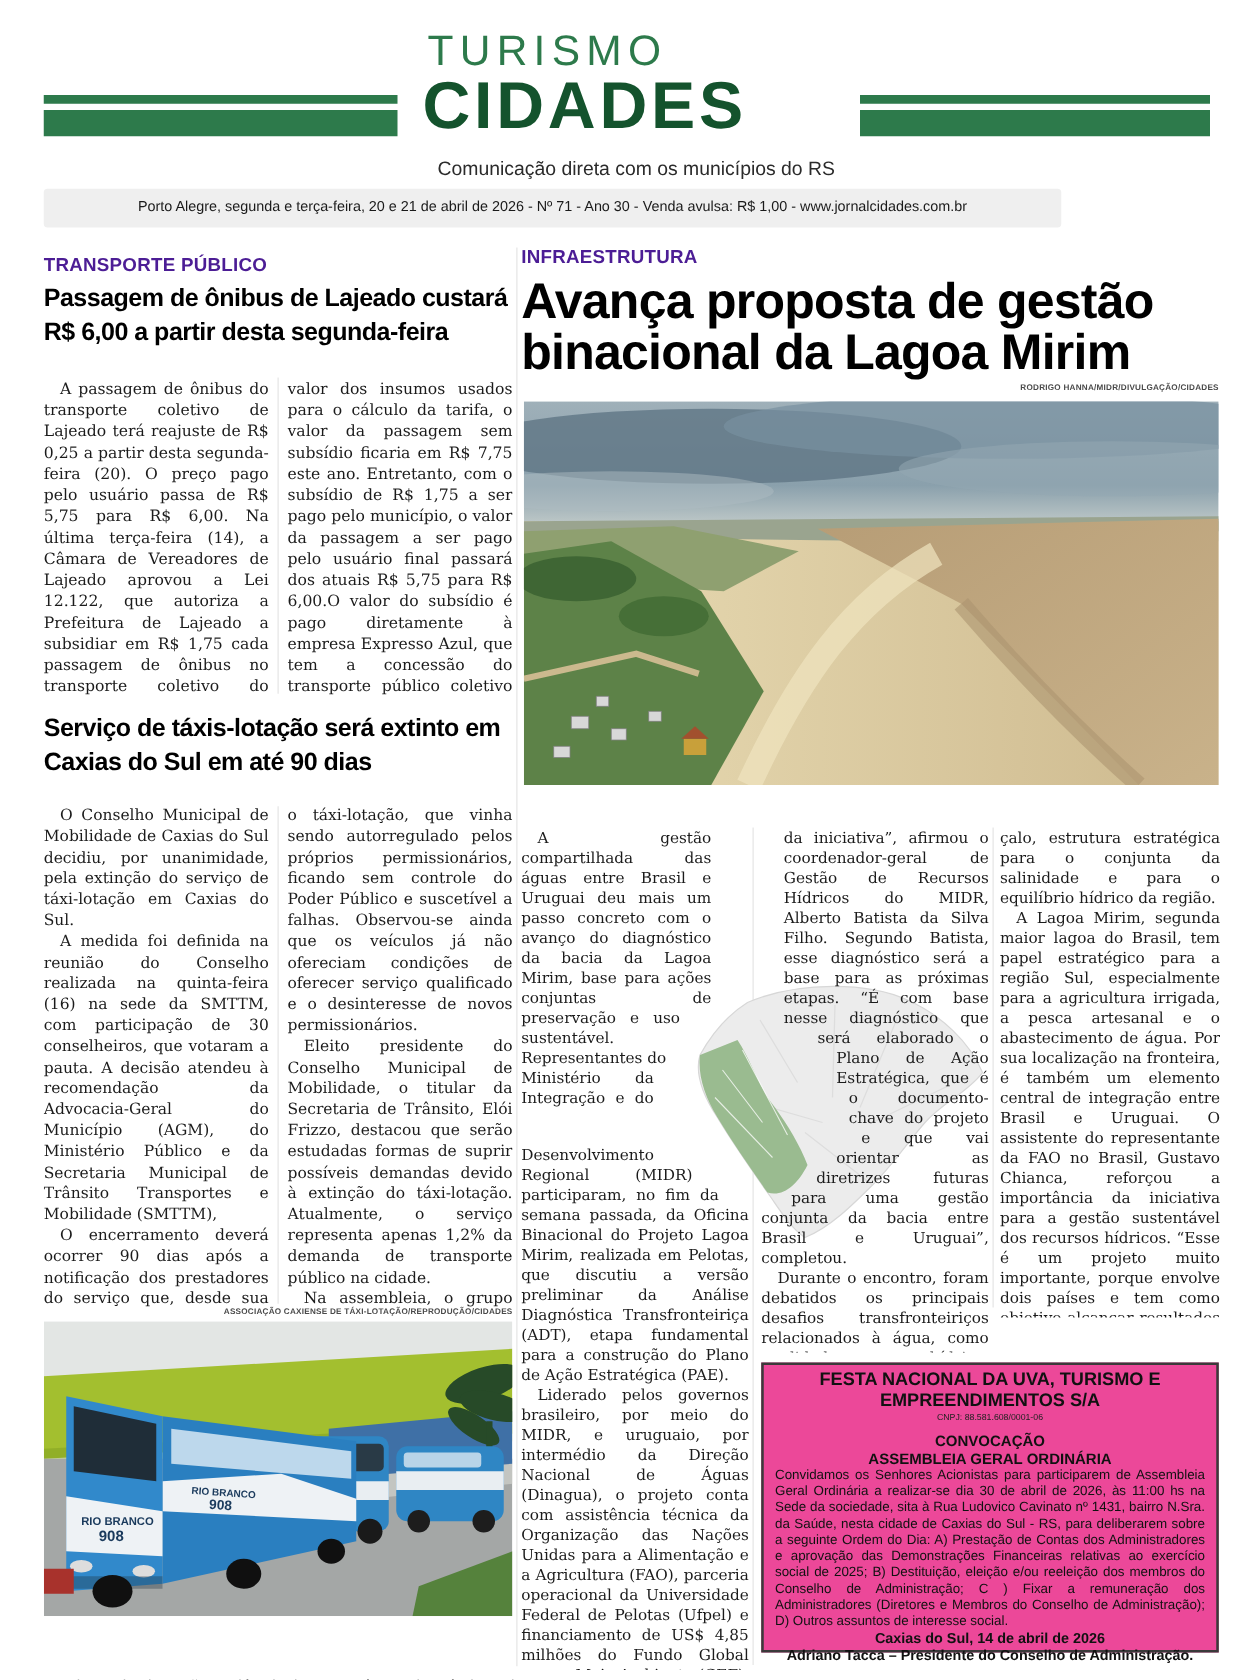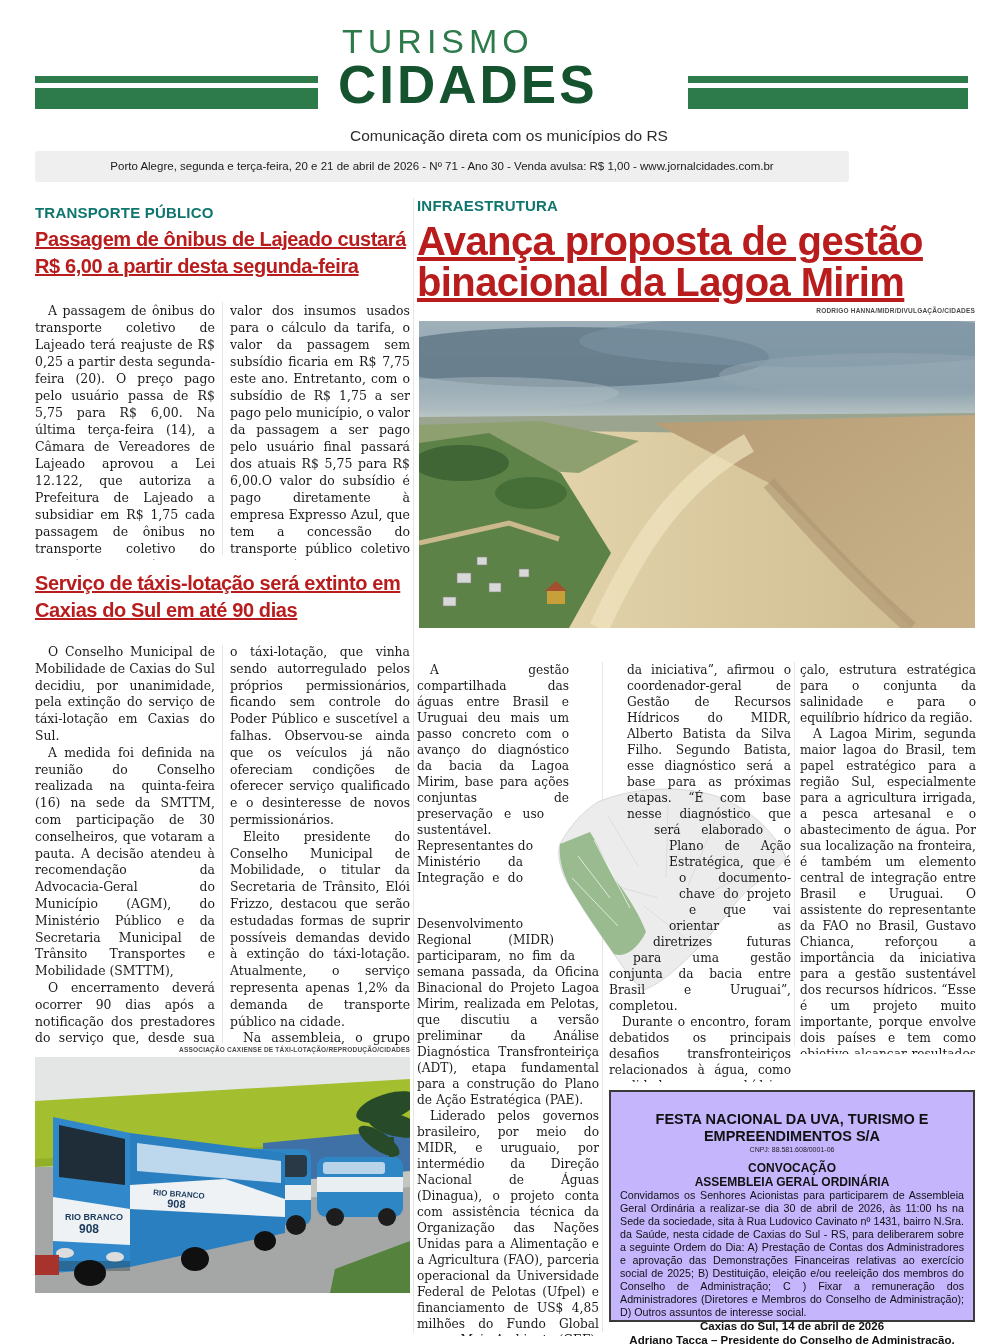--- a/index.html
+++ b/index.html
@@ -7,37 +7,37 @@
         font-family:"Liberation Sans",sans-serif;color:#1c1c1c;}
   .abs{position:absolute;}
   
   .green{background:#2d7a4b;}
   .mast-kicker{font-size:34px;font-weight:500;letter-spacing:5px;color:#2d7a4b;}
   .mast-title{font-size:53px;font-weight:bold;letter-spacing:3px;color:#14532d;line-height:1;}
   .mast-tagline{font-size:15.5px;font-weight:500;color:#2b2b2b;text-align:center;}
   .datebar{background:#efefef;border-radius:3px;text-align:center;line-height:31px;
            font-size:11.5px;color:#1a1a1a;}
   
-  .kicker{font-size:15px;font-weight:bold;color:#0f766e;letter-spacing:0.2px;}
-  .headline{font-weight:bold;color:#b91c1c;letter-spacing:-0.4px;text-decoration:underline;}
+  .kicker{font-size:15px;font-weight:bold;color:#4c1d95;letter-spacing:0.2px;}
+  .headline{font-weight:bold;color:#000000;letter-spacing:-0.4px;}
   .h-small{font-size:20px;line-height:27px;}
   .h-big{font-size:40px;line-height:41px;letter-spacing:-0.6px;}
   
   .body{font-family:"DejaVu Serif","Liberation Serif",serif;text-align:justify;color:#1b1b1b;}
   .body p{margin:0;text-indent:13px;}
   .body p.cont{text-indent:0;}
   .lh17{font-size:12.5px;line-height:17px;}
   .lh16{font-size:12.2px;line-height:16px;}
   .credit{font-size:7px;font-weight:bold;color:#4a4a4a;text-align:right;letter-spacing:0.2px;}
   .caption{font-size:12.5px;color:#111;font-weight:500;}
   .vline{width:1px;background:#e6e6e6;}
   .sp-r{float:right;clear:right;}
   .sp-l{float:left;clear:left;}
   
-  .adbox{border:2px solid #3a3a3a;box-sizing:border-box;padding:19px 9px;background:#c4b5fd;}
+  .adbox{border:2px solid #3a3a3a;box-sizing:border-box;padding:4px 9px;background:#ec4899;}
   .ad-title{font-size:14.5px;font-weight:bold;text-align:center;line-height:17px;color:#111;}
   .ad-cnpj{font-size:7px;text-align:center;color:#222;margin-top:1px;}
   .ad-sub{font-size:12px;font-weight:bold;text-align:center;line-height:14px;color:#111;}
   .ad-body{font-size:10.7px;line-height:13px;text-align:justify;color:#111;}
   .ad-foot{font-size:11.5px;font-weight:bold;text-align:center;line-height:14px;color:#111;}
   svg{display:block;}
 </style>
 </head>
 <body>
 

